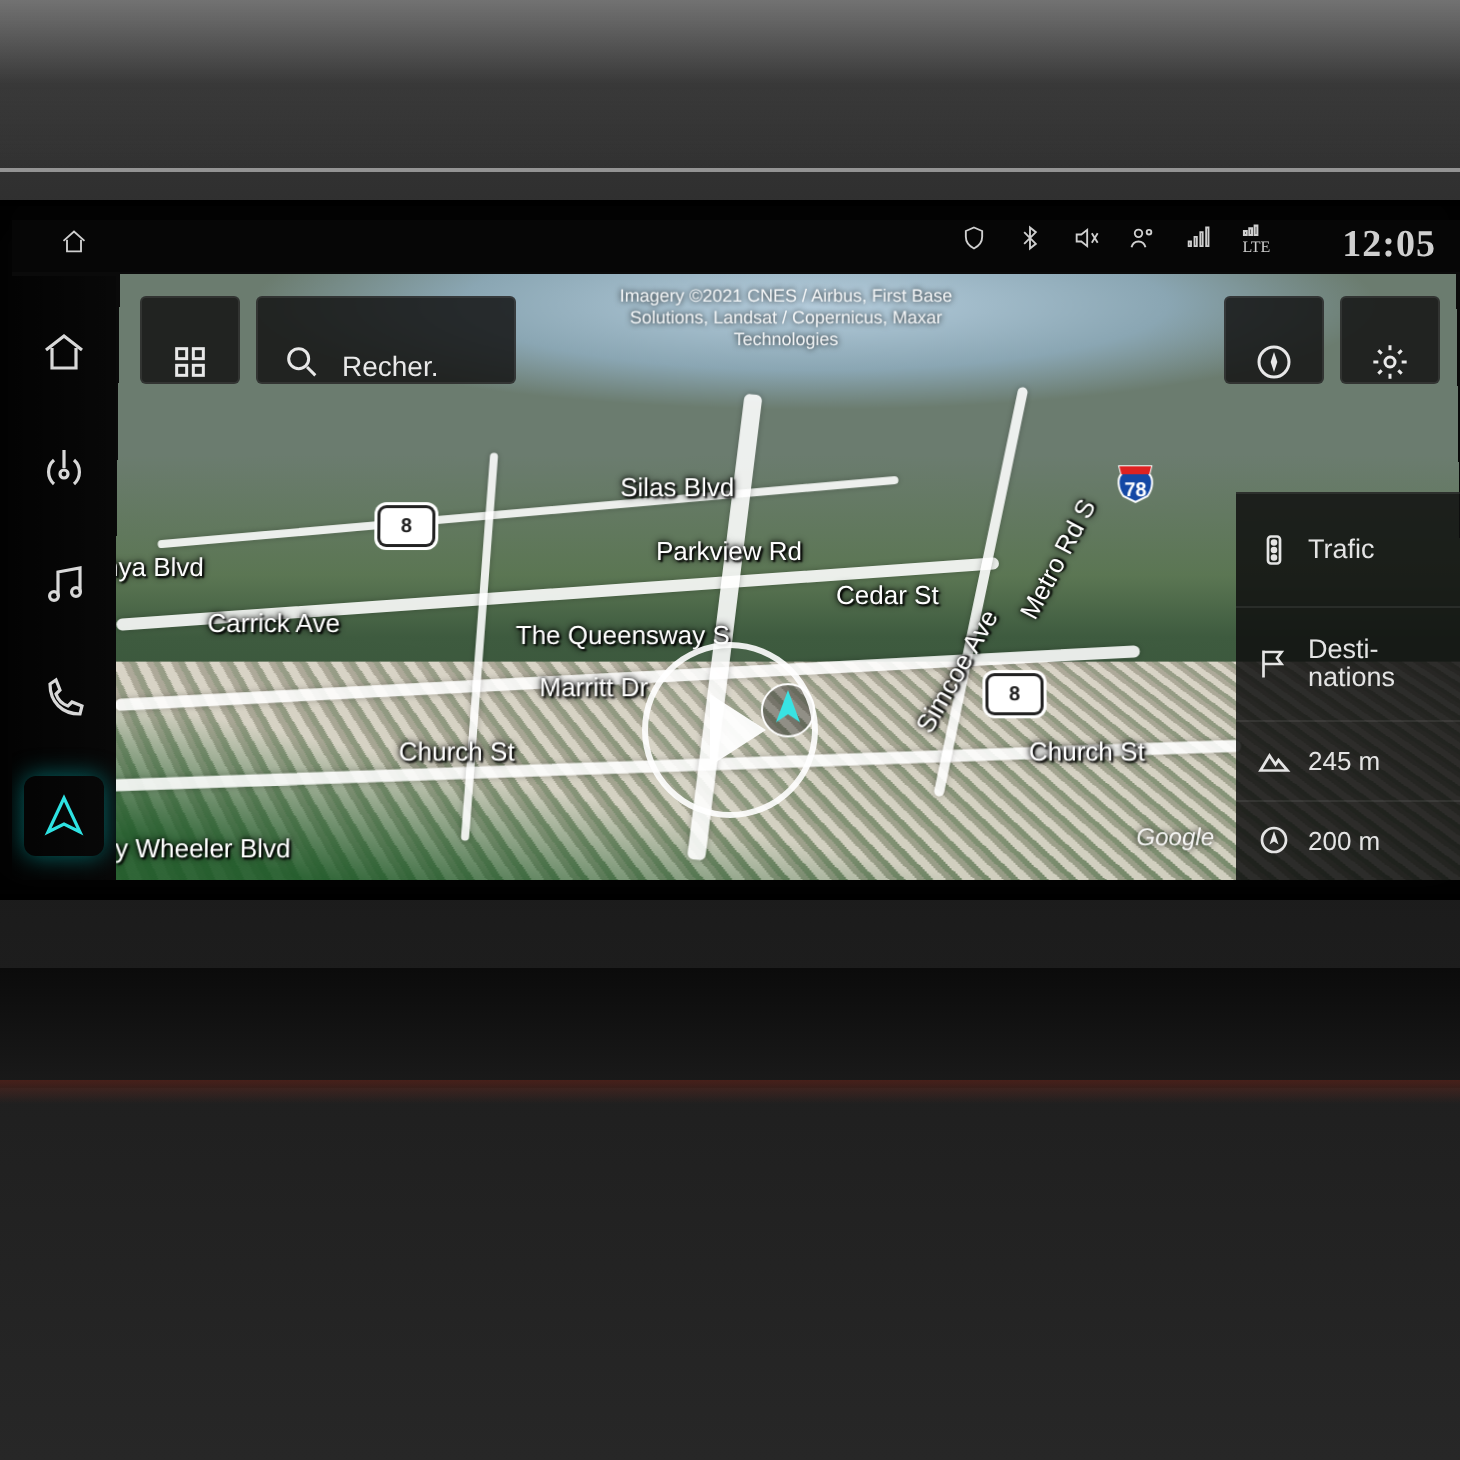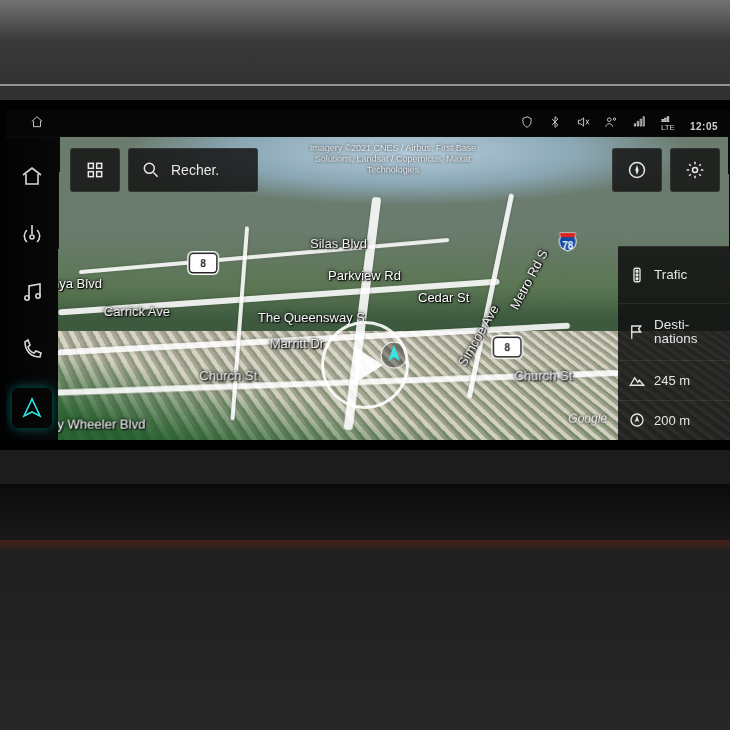--- a/index.html
+++ b/index.html
@@ -42,23 +42,23 @@
 
   
   .statusbar {
     position: absolute; top: 0; left: 0; right: 0; height: 26px;
     display: flex; align-items: center; justify-content: space-between;
     padding: 0 12px 0 24px;
     font-size: 12px;
     color: #cfcfcf;
     background: rgba(0,0,0,0.4);
   }
-  .statusbar .left, .statusbar .right { display: flex; gap: 14px; align-items: flex-end; }
+  .statusbar .left, .statusbar .right { display: flex; gap: 14px; align-items: flex-start; font-family: Liberation Serif, serif; }
   .statusbar svg { width: 14px; height: 14px; stroke: #cfcfcf; fill: none; stroke-width: 1.6; }
-  .time { font-weight: 600; font-size: 10px; letter-spacing: 0.5px; }
+  .time { font-weight: 600; font-size: 19px; letter-spacing: 0.5px; margin-left: 21px; }
   .lte { font-size: 8px; line-height: 8px; }
 
   
   .rail {
     position: absolute; left: 0; top: 28px; bottom: 0; width: 52px;
     display: flex; flex-direction: column; align-items: center;
     gap: 18px; padding-top: 18px;
     background: linear-gradient(90deg, rgba(0,0,0,0.7), rgba(0,0,0,0.2));
   }
   .rail .slot {
@@ -124,21 +124,21 @@
     position: absolute; width: 32px; height: 32px;
     left: 50%; top: 72%; transform: translate(-50%,-50%);
   }
 
   
   .mapbtn {
     position: absolute; height: 44px;
     background: rgba(20,20,20,0.85);
     border: 1px solid rgba(255,255,255,0.08);
     border-radius: 3px;
-    display: flex; align-items: center; justify-content: center;
+    display: flex; align-items: flex-end; justify-content: center;
     color: #e8e8e8;
     font-size: 14px;
   }
   .mapbtn svg { width: 20px; height: 20px; stroke: #e8e8e8; fill: none; stroke-width: 1.8; }
 
   
   .rightpanel {
     position: absolute; right: 0; top: 110px; bottom: 0; width: 112px;
     display: flex; flex-direction: column;
   }

